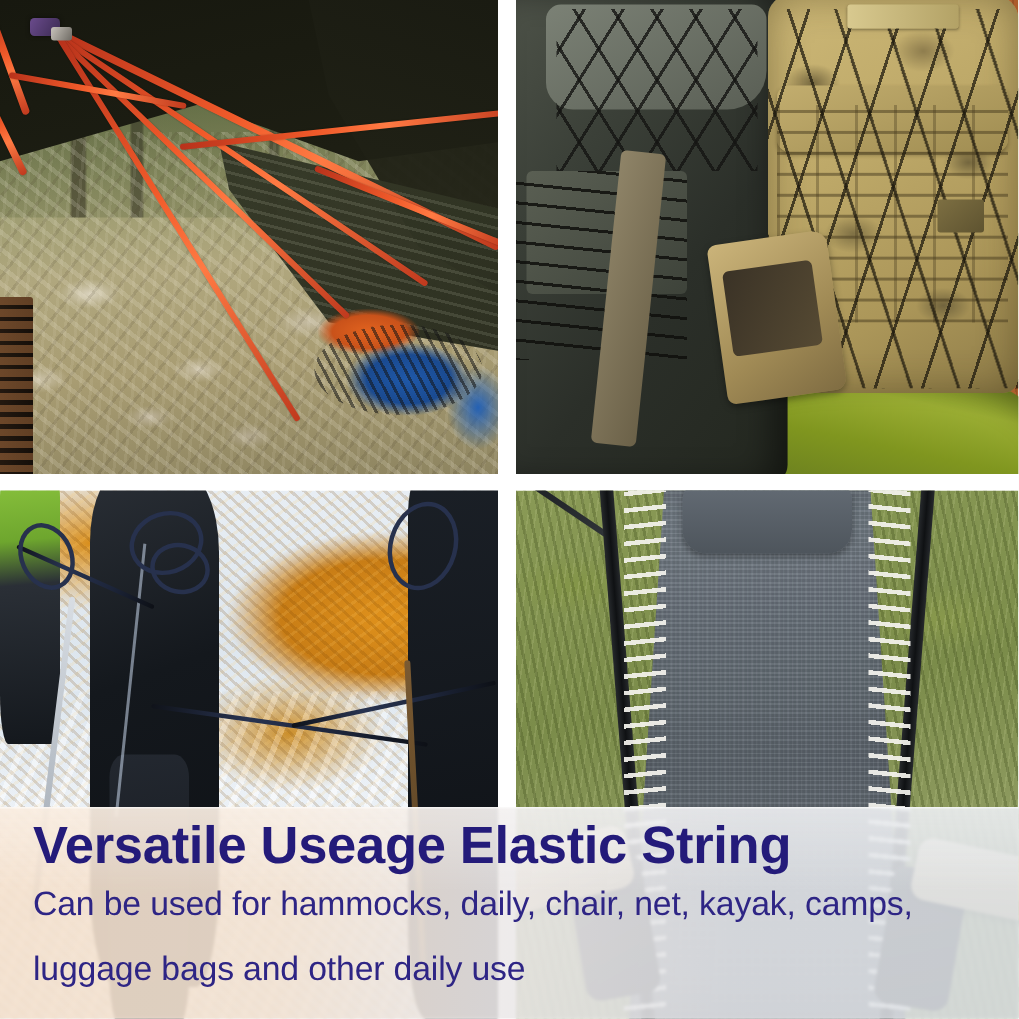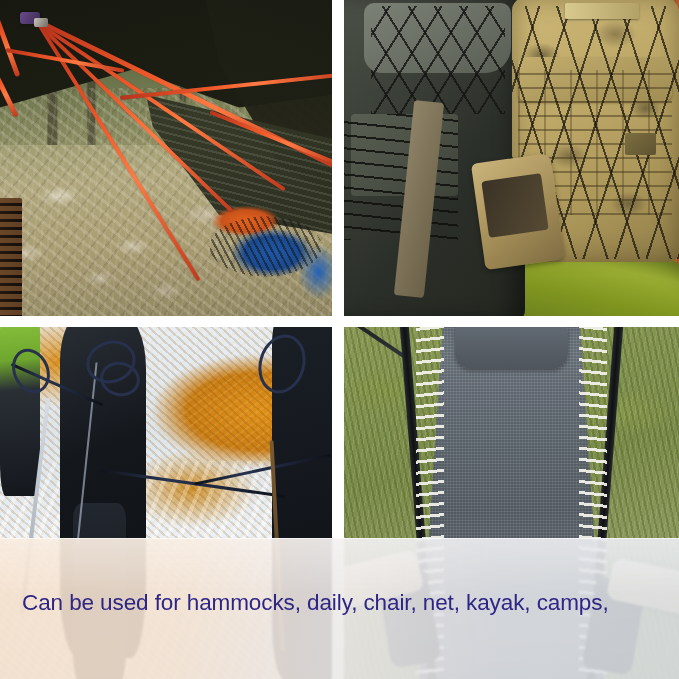--- a/index.html
+++ b/index.html
@@ -512,16 +512,18 @@
       <div class="br-arm-br-l"></div>
       <div class="br-arm-br-r"></div>
       <div class="br-arm-l"></div>
       <div class="br-arm-r"></div>
     </div>
 
   </div>
 
   <div class="text-overlay">
     <div class="overlay-sheen"></div>
+    <p class="headline">Versatile Useage Elastic String</p>
     <p class="subline subline-1">Can be used for hammocks, daily, chair, net, kayak, camps,</p>
+    <p class="subline subline-2">luggage bags and other daily use</p>
   </div>
 
 </div>
 
 </body></html>

